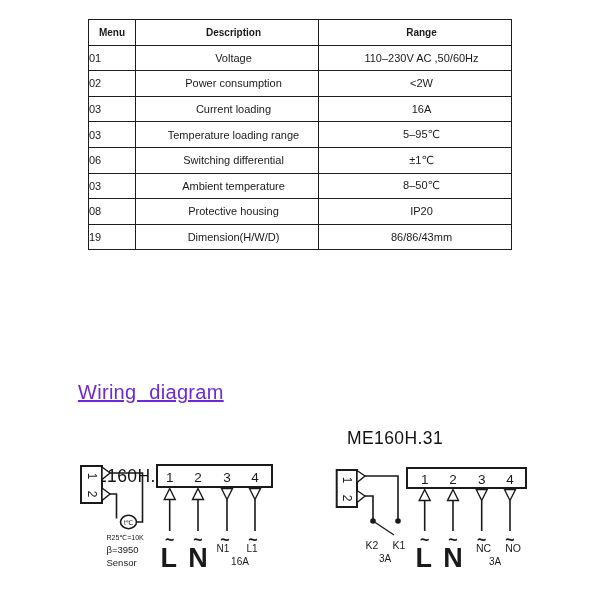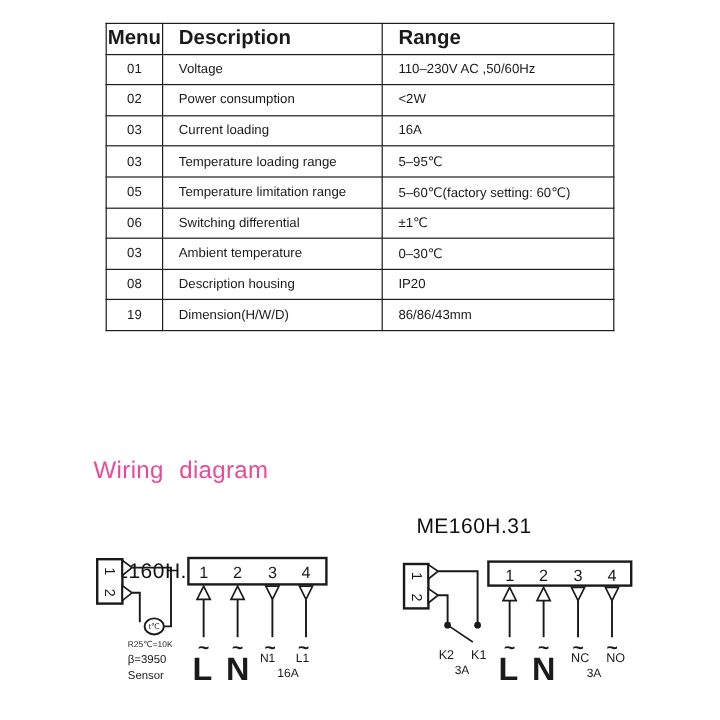--- a/index.html
+++ b/index.html
@@ -4,23 +4,23 @@
 <style>
   html,body{margin:0;padding:0;background:#fff;}
   .stage{position:relative;width:600px;height:600px;background:#ffffff;overflow:hidden;
          font-family:"Liberation Sans","DejaVu Sans",sans-serif;color:#1a1a1a;}
 
   
   table.spec{position:absolute;left:88px;top:19px;width:423px;border-collapse:collapse;
              table-layout:fixed;font-size:11px;color:#1a1a1a;}
   table.spec th,table.spec td{border:1.4px solid #1c1c1c;height:24.6px;vertical-align:middle;
              padding:0;font-weight:normal;white-space:nowrap;overflow:hidden;}
-  table.spec .c-menu{text-align:center;}
-  table.spec .c-desc,table.spec .c-range{text-align:left;padding-left:13px;}
-  table.spec thead th{font-weight:bold;font-size:17px;}
+  table.spec .c-menu{text-align:left;}
+  table.spec .c-desc,table.spec .c-range{text-align:center;padding-left:13px;}
+  table.spec thead th{font-weight:bold;font-size:10px;}
   table.spec thead th.c-menu{text-align:center;}
 
   
   .wiring-heading{position:absolute;left:78px;top:381px;font-size:20px;color:#2e9ad6;
                   word-spacing:7px;letter-spacing:.3px;}
   .diagram{position:absolute;width:240px;height:180px;}
   .diagram .dg-title{position:absolute;font-size:17.5px;letter-spacing:.4px;color:#111;}
   .diagram svg{position:absolute;left:0;top:27px;}
   #diagram-1{left:70px;top:428px;}
   #diagram-1 .dg-title{left:10px;top:2px;margin-top:36px;}
@@ -74,48 +74,43 @@
           <td class="c-menu">03</td>
           <td class="c-desc">Current loading</td>
           <td class="c-range">16A</td>
         </tr>
       <tr>
           <td class="c-menu">03</td>
           <td class="c-desc">Temperature loading range</td>
           <td class="c-range">5–95℃</td>
         </tr>
       <tr>
-          <td class="c-menu">05</td>
-          <td class="c-desc">Temperature limitation range</td>
-          <td class="c-range">5–60℃(factory setting: 60℃)</td>
-        </tr>
-      <tr>
           <td class="c-menu">06</td>
           <td class="c-desc">Switching differential</td>
           <td class="c-range">±1℃</td>
         </tr>
       <tr>
           <td class="c-menu">03</td>
           <td class="c-desc">Ambient temperature</td>
-          <td class="c-range">0–30℃</td>
+          <td class="c-range">8–50℃</td>
         </tr>
       <tr>
           <td class="c-menu">08</td>
-          <td class="c-desc">Description housing</td>
+          <td class="c-desc">Protective housing</td>
           <td class="c-range">IP20</td>
         </tr>
       <tr>
           <td class="c-menu">19</td>
           <td class="c-desc">Dimension(H/W/D)</td>
           <td class="c-range">86/86/43mm</td>
         </tr>
     </tbody>
   </table>
 
-  <div class="wiring-heading" style="color: #ec4899;">Wiring diagram</div>
+  <div class="wiring-heading" style="color: #6d28d9; text-decoration: underline;">Wiring diagram</div>
 
   <div class="diagram" id="diagram-1">
     <div class="dg-title">ME160H.16</div>
     <svg width="230" height="150" viewBox="0 0 230 150">
 
       <rect class="boxline" x="11" y="11" width="21" height="37"></rect>
       <text class="rotnum" x="21.5" y="21" transform="rotate(90 21.5 21)">1</text>
       <text class="rotnum" x="21.5" y="39" transform="rotate(90 21.5 39)">2</text>
       <polygon class="tri" points="32,12 40,18 32,24.5"></polygon>
       <polygon class="tri" points="32,33 40,39 32,45.5"></polygon>

